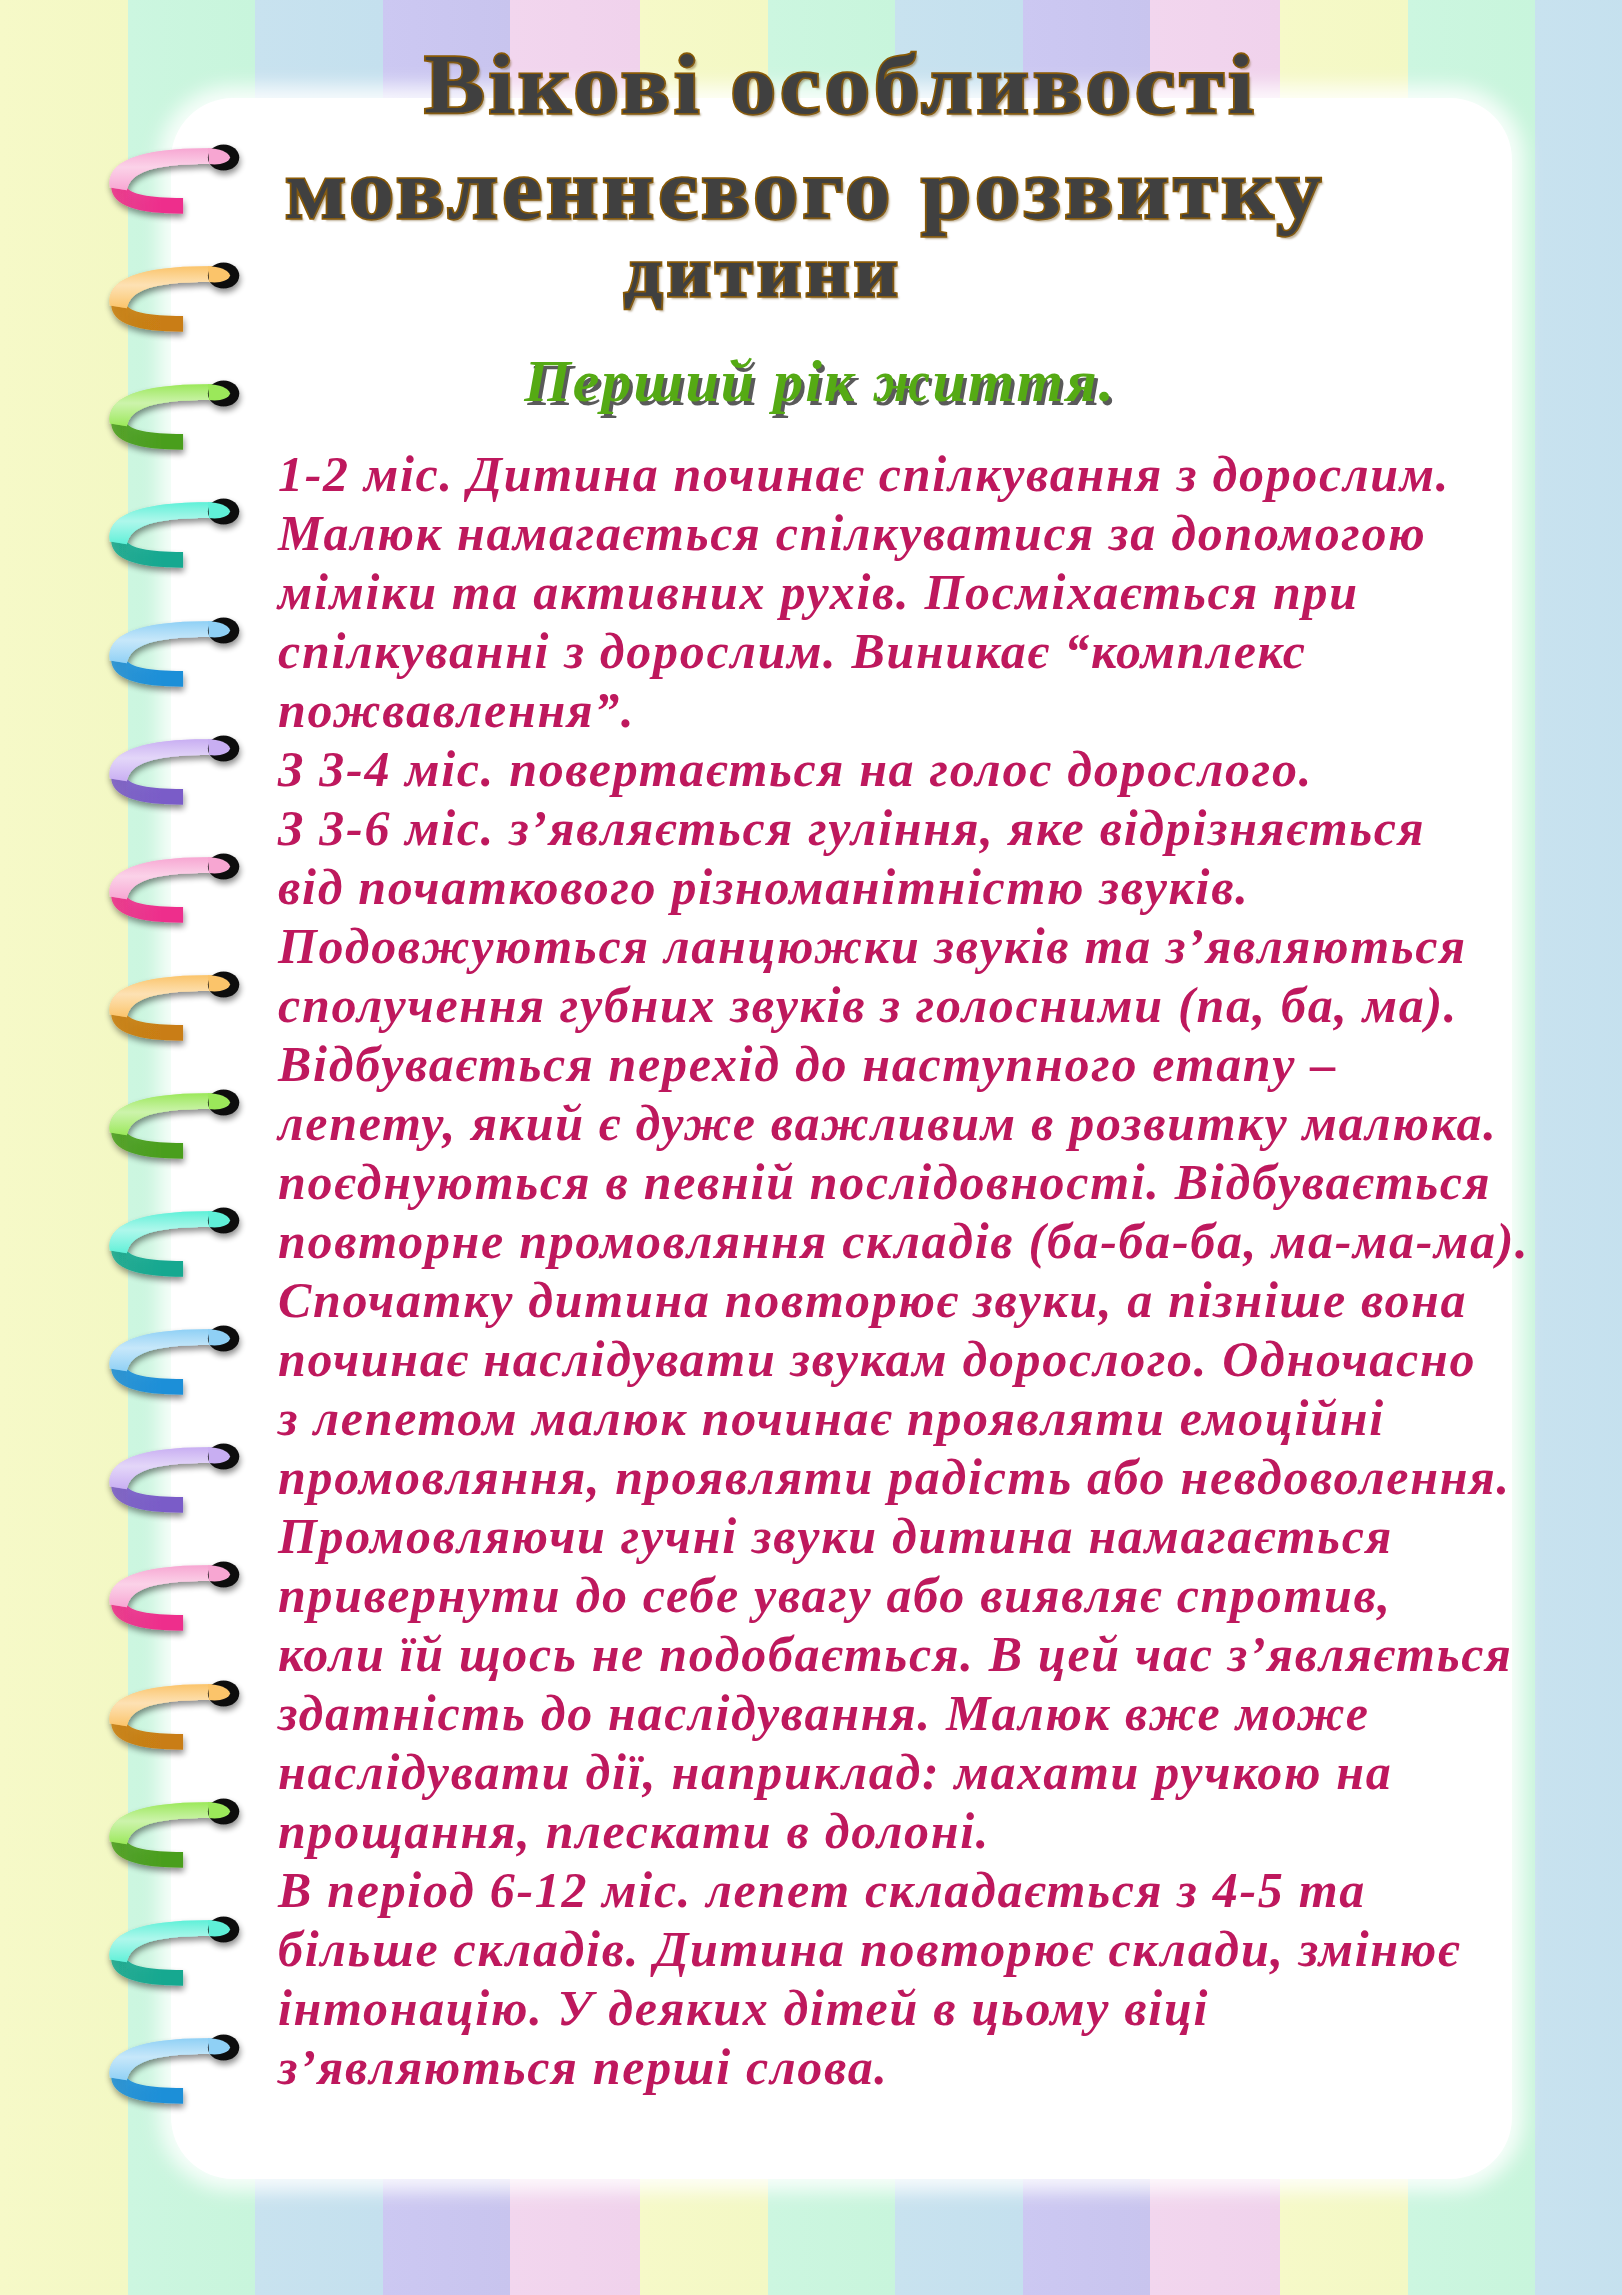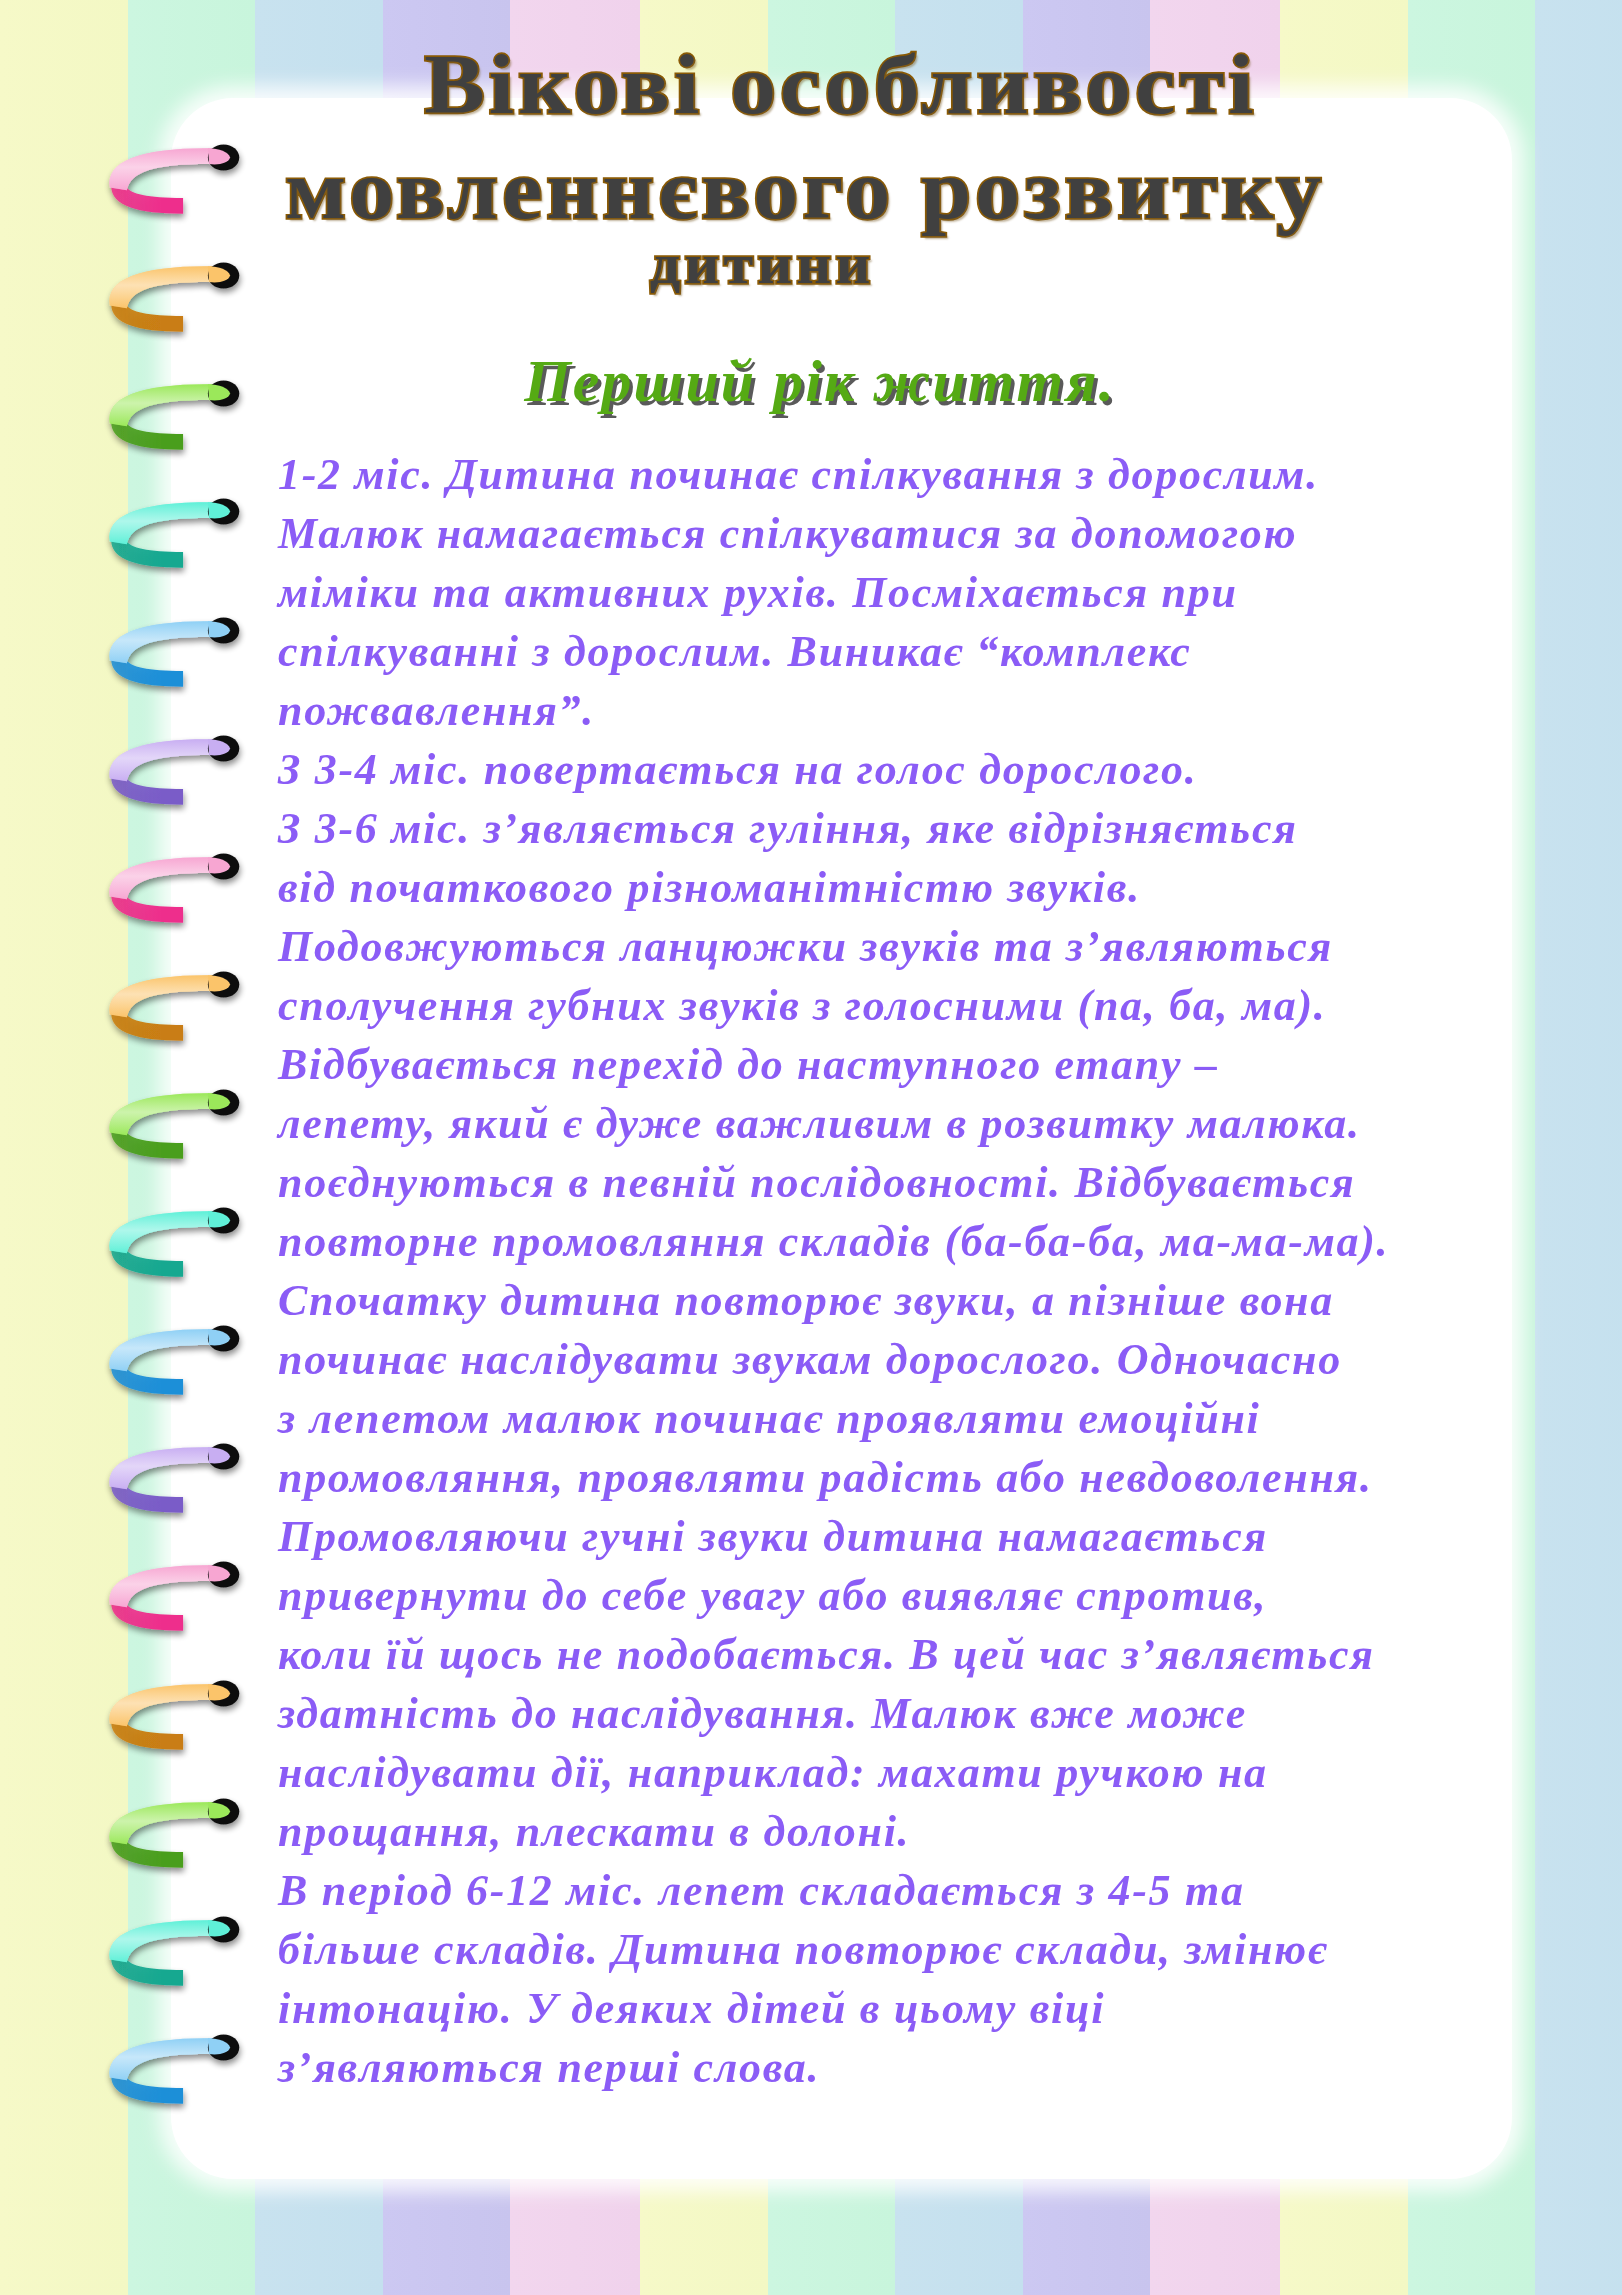--- a/index.html
+++ b/index.html
@@ -28,34 +28,34 @@
     paint-order: stroke fill;
     text-shadow: 2.6px 3.3px 2px rgba(120,90,40,0.45);
     letter-spacing: 3.9px;
     white-space:nowrap;
   }
   .t1 { top:36px; font-size:84px; }
   .t1 span, .t2 span, .t3 span { display:inline-block; transform-origin:center; }
   .t1 span { transform: scaleX(1.08); margin-left:59px; }
   .t2 { top:141px; font-size:84px; }
   .t2 span { transform: scaleX(1.07); margin-left:-13px; }
-  .t3 { top:232px; font-size:56px;text-decoration:underline; }
+  .t3 { top:232px; font-size:71px;text-decoration:underline; }
   .t3 span { transform: scaleX(1.08); margin-left:-98px; }
   .subtitle {
     position:absolute; left:0; width:1623px; top:347px; text-align:center;
     font-family:"Liberation Serif", serif; font-style:italic; font-weight:bold;
     font-size:60px; color:#55aa14; letter-spacing:2px;
     text-shadow: 3.3px 3.9px 0 #5a5a5a;
     white-space:nowrap;
   }
   .subtitle span { display:inline-block; margin-left:17px; }
   .body-text {
     position:absolute; left:278px; top:445px; width:1283px;
     font-family:"Liberation Serif", serif; font-style:italic; font-weight:bold;
-    font-size:44px; line-height:59px; color:#8b5cf6; letter-spacing:1.7px;
+    font-size:50px; line-height:59px; color:#be185d; letter-spacing:1.7px;
   }
   .body-text .line { display:block; white-space:nowrap; }
 </style>
 </head>
 <body>
 
 <div class="card"></div>
 
 <div class="rings" id="rings">
     <div class="ring" style="top: 134px;"><svg width="170" height="98" viewBox="0 0 260 150" xmlns="http://www.w3.org/2000/svg">

